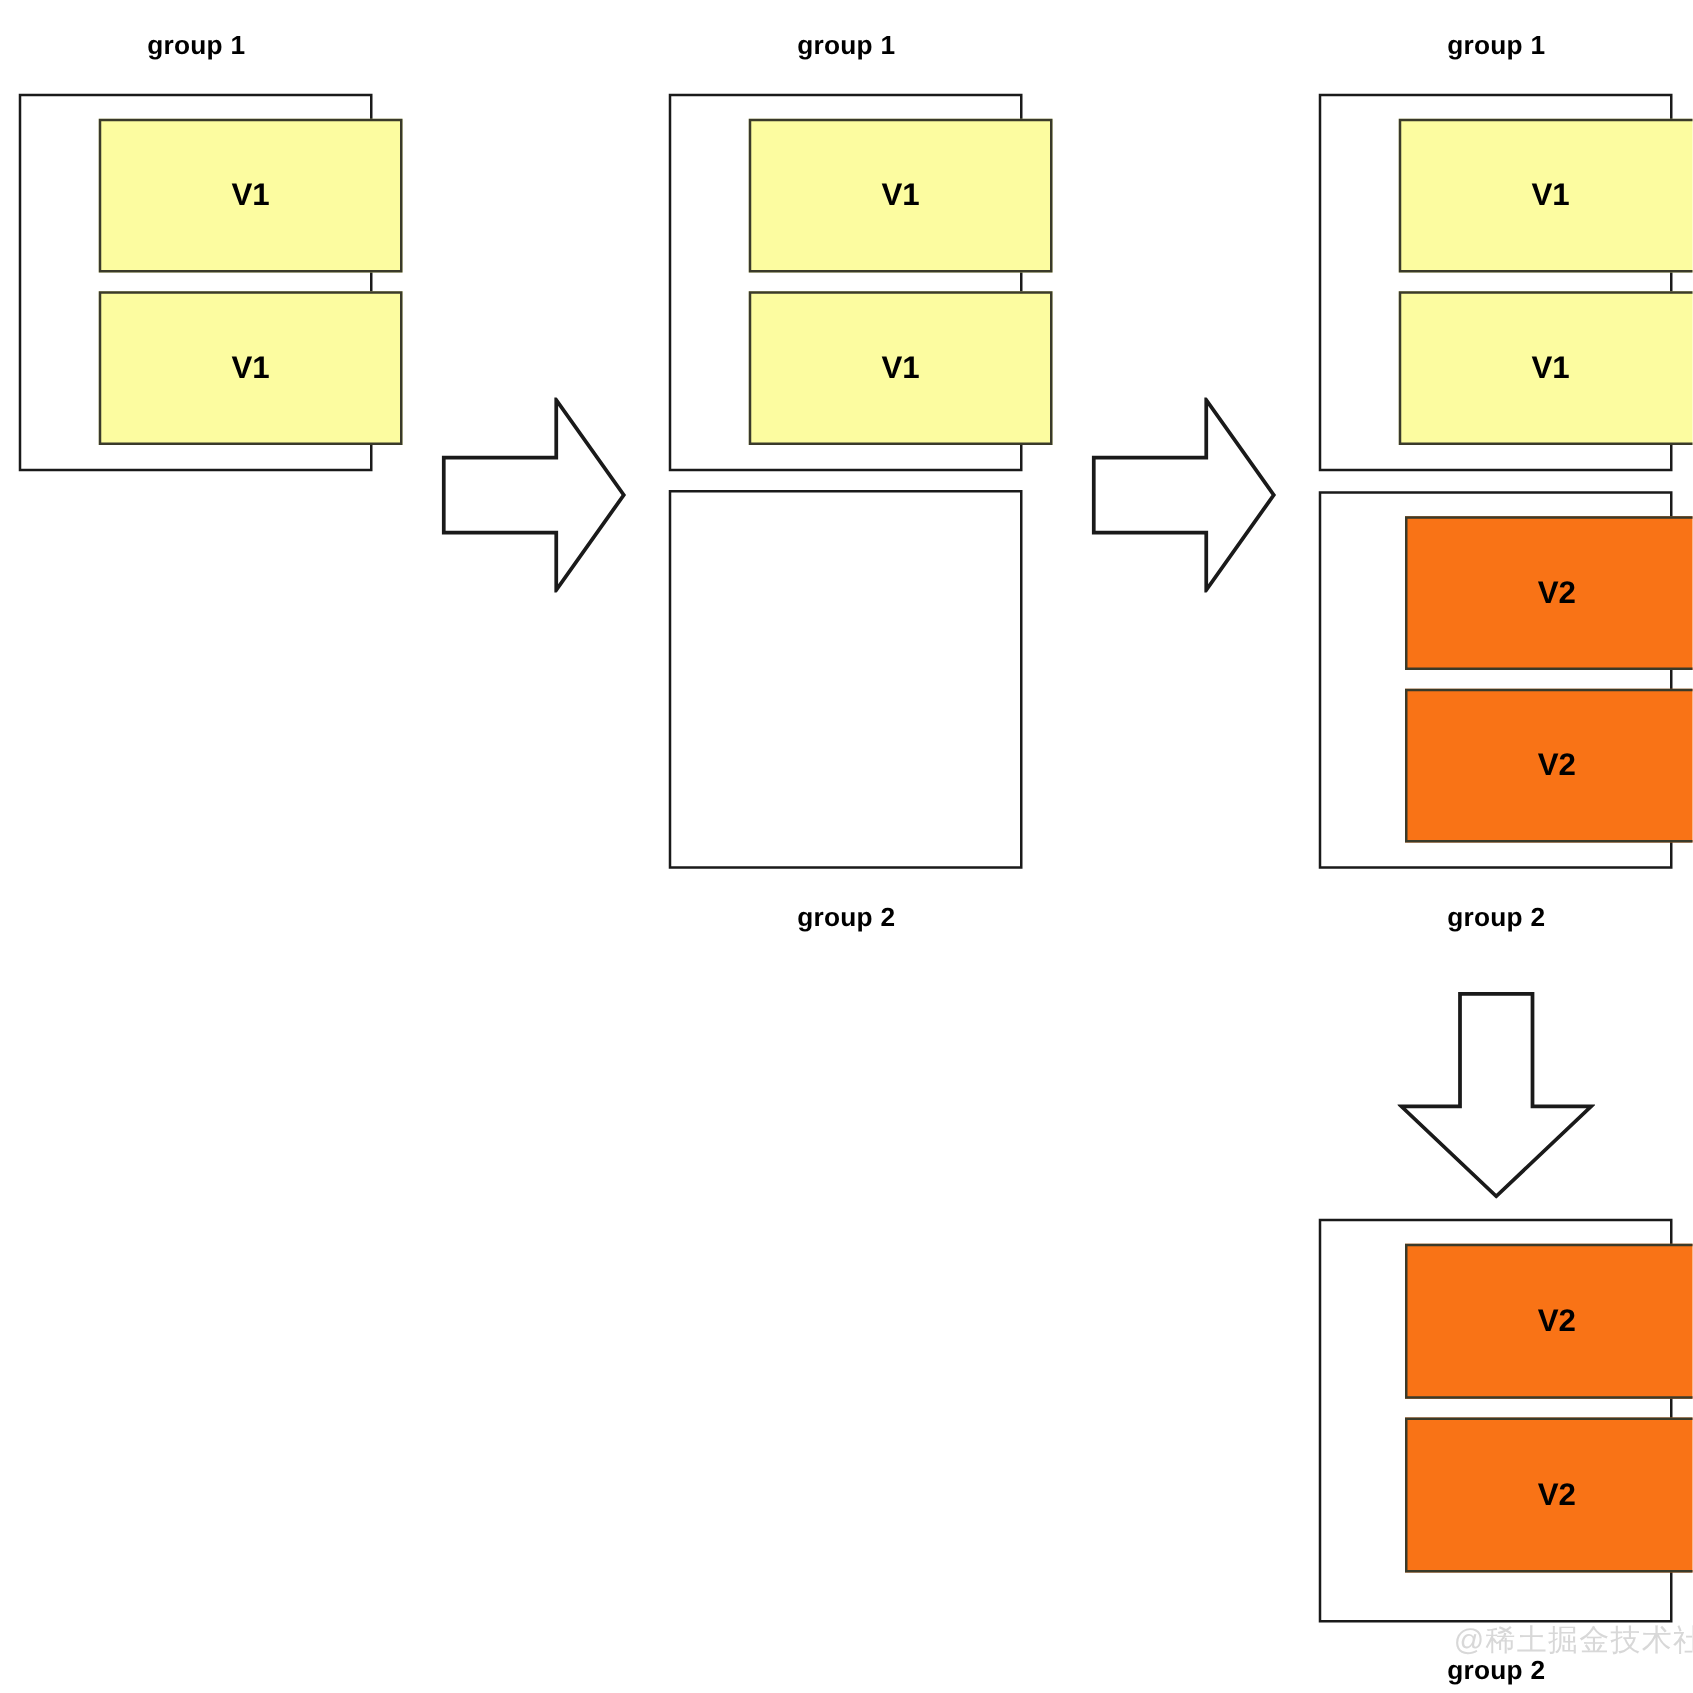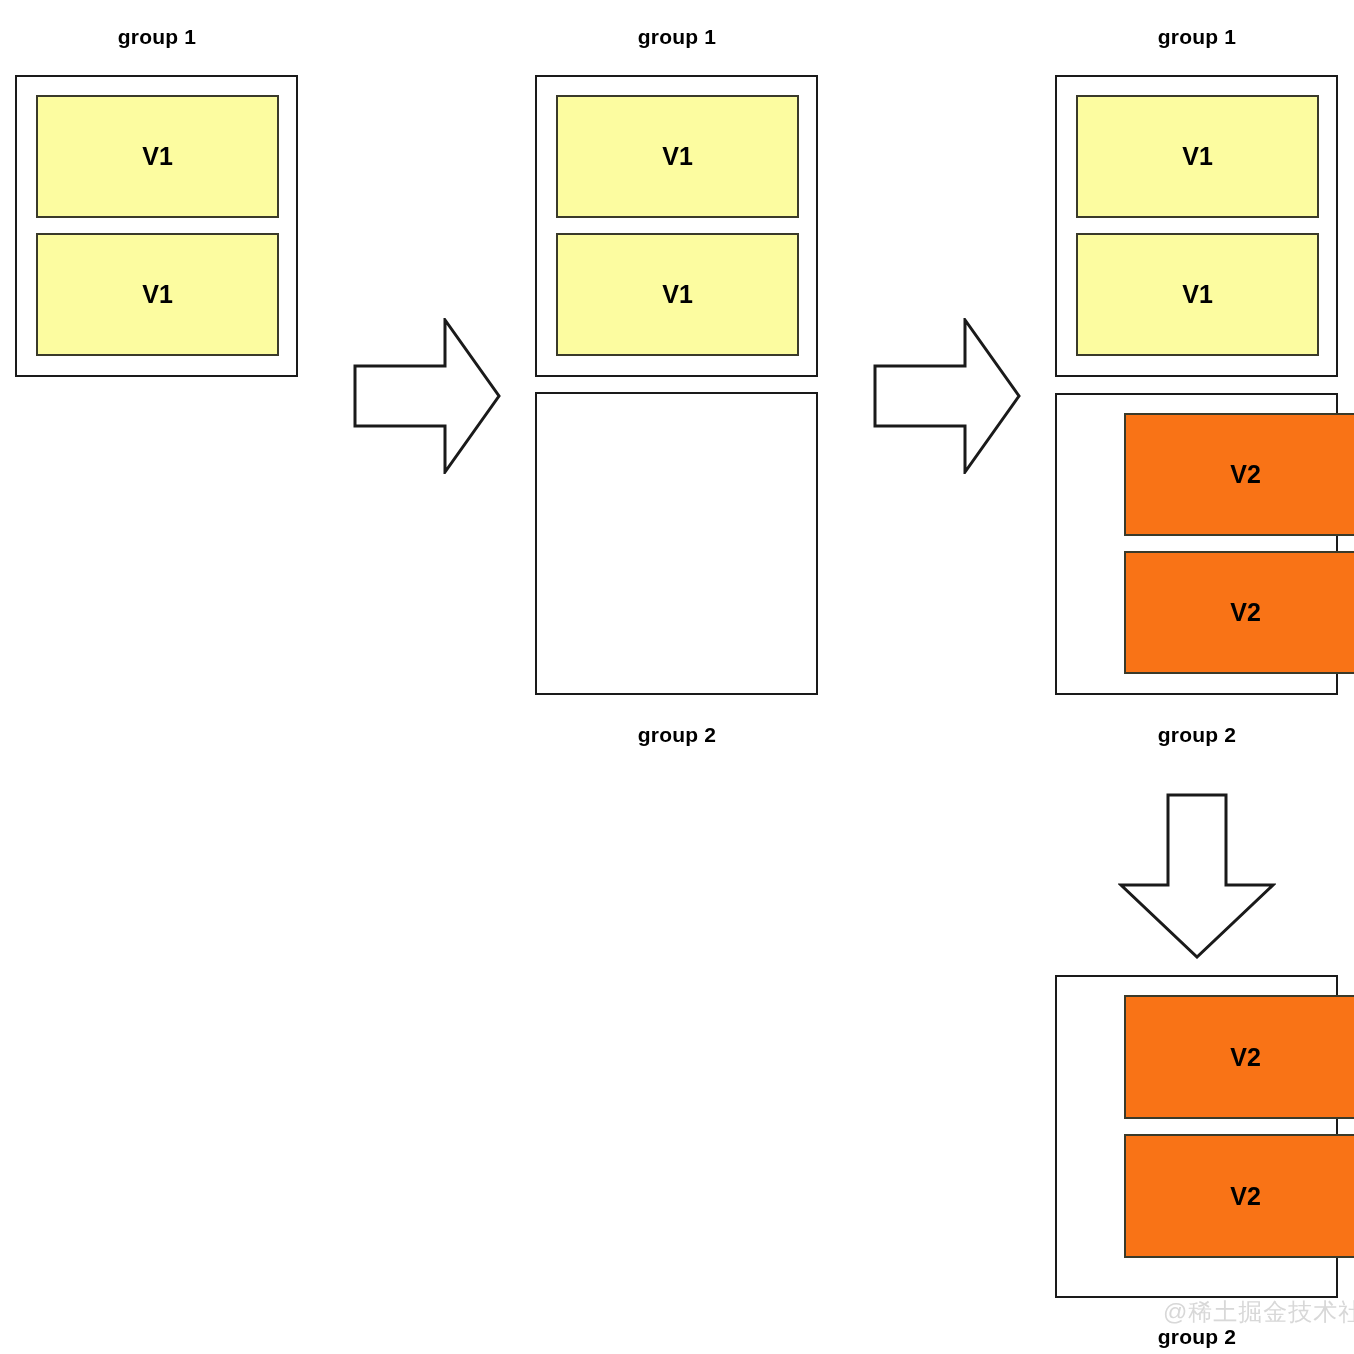--- a/index.html
+++ b/index.html
@@ -51,21 +51,21 @@
     align-items: center;
     justify-content: center;
   }
   .cell-label {
     font-family: "Liberation Sans", sans-serif;
     font-size: 25px;
     font-weight: bold;
     color: #000000;
     line-height: 1;
   }
-  .cell.v1 { background: #FCFCA0; }
+  .cell.v1 { background: #FCFCA0; margin-left: 43px; }
   .cell.v2 { background: #f97316; margin-left: 48px; }
 
   
   .arrow {
     position: absolute;
   }
   .arrow svg { display: block; }
 
   
   .watermark {

